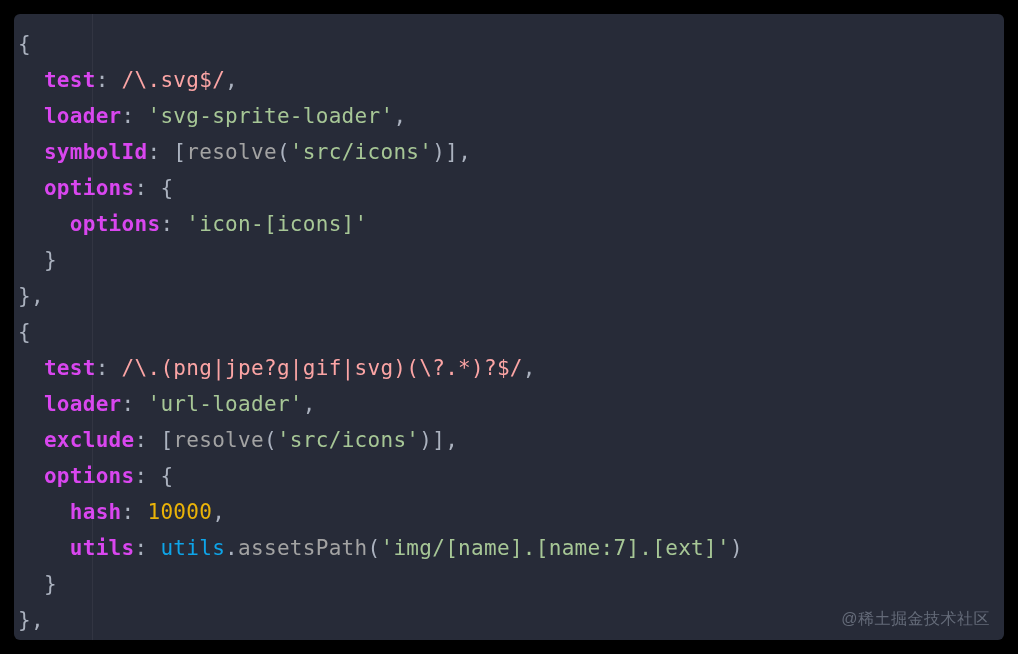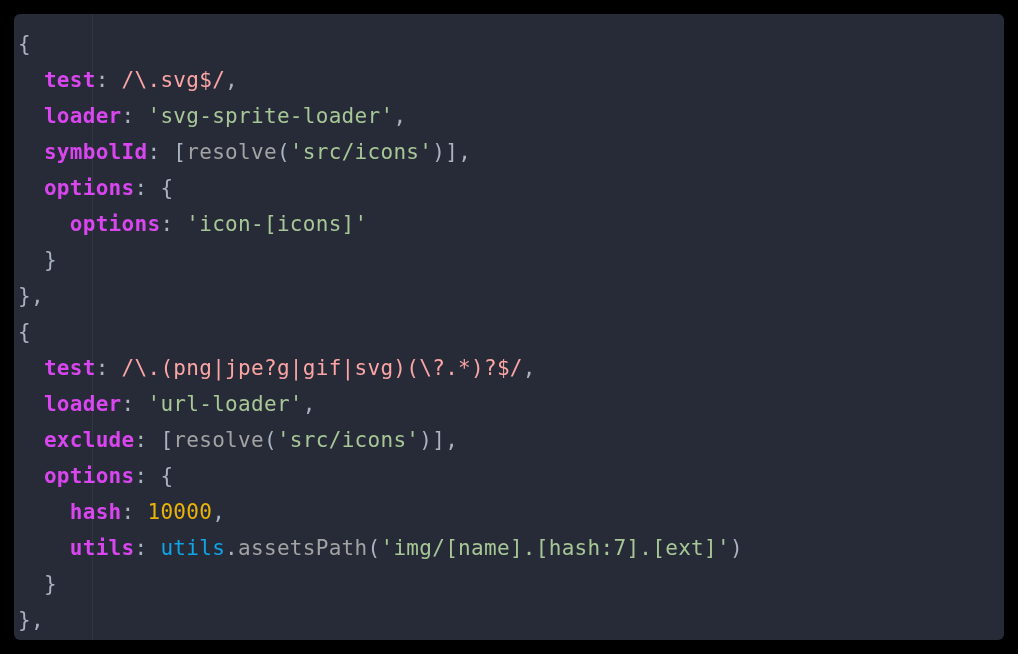--- a/index.html
+++ b/index.html
@@ -74,17 +74,18 @@
   <span class="kc">options</span><span class="p">: {</span>
     <span class="kc">options</span><span class="p">: </span><span class="s">'</span><span class="s">icon-[icons]</span><span class="s">'</span>
   <span class="p">}</span>
 <span class="p">},</span>
 <span class="p">{</span>
   <span class="kc">test</span><span class="p">: </span><span class="re">/\.(png|jpe?g|gif|svg)(\?.*)?$/</span><span class="p">,</span>
   <span class="kc">loader</span><span class="p">: </span><span class="s">'</span><span class="s">url-loader</span><span class="s">'</span><span class="p">,</span>
   <span class="kc">exclude</span><span class="p">: [</span><span class="fn">resolve</span><span class="p">(</span><span class="s">'</span><span class="s">src/icons</span><span class="s">'</span><span class="p">)],</span>
   <span class="kc">options</span><span class="p">: {</span>
     <span class="kc">hash</span><span class="p">: </span><span class="n">10000</span><span class="p">,</span>
-    <span class="kc">utils</span><span class="p">: </span><span class="id">utils</span><span class="p">.</span><span class="fn">assetsPath</span><span class="p">(</span><span class="s">'</span><span class="s">img/[name].[hash:7].[ext]</span><span class="s">'</span><span class="p">)</span>
+    <span class="kc">utils</span><span class="p">: </span><span class="id">utils</span><span class="p">.</span><span class="fn">assetsPath</span><span class="p">(</span><span class="s">'</span><span class="s">img/[name].[name:7].[ext]</span><span class="s">'</span><span class="p">)</span>
   <span class="p">}</span>
 <span class="p">},</span></pre>
 
+  <div class="watermark">@稀土掘金技术社区</div>
 </div>
 
 </body></html>

